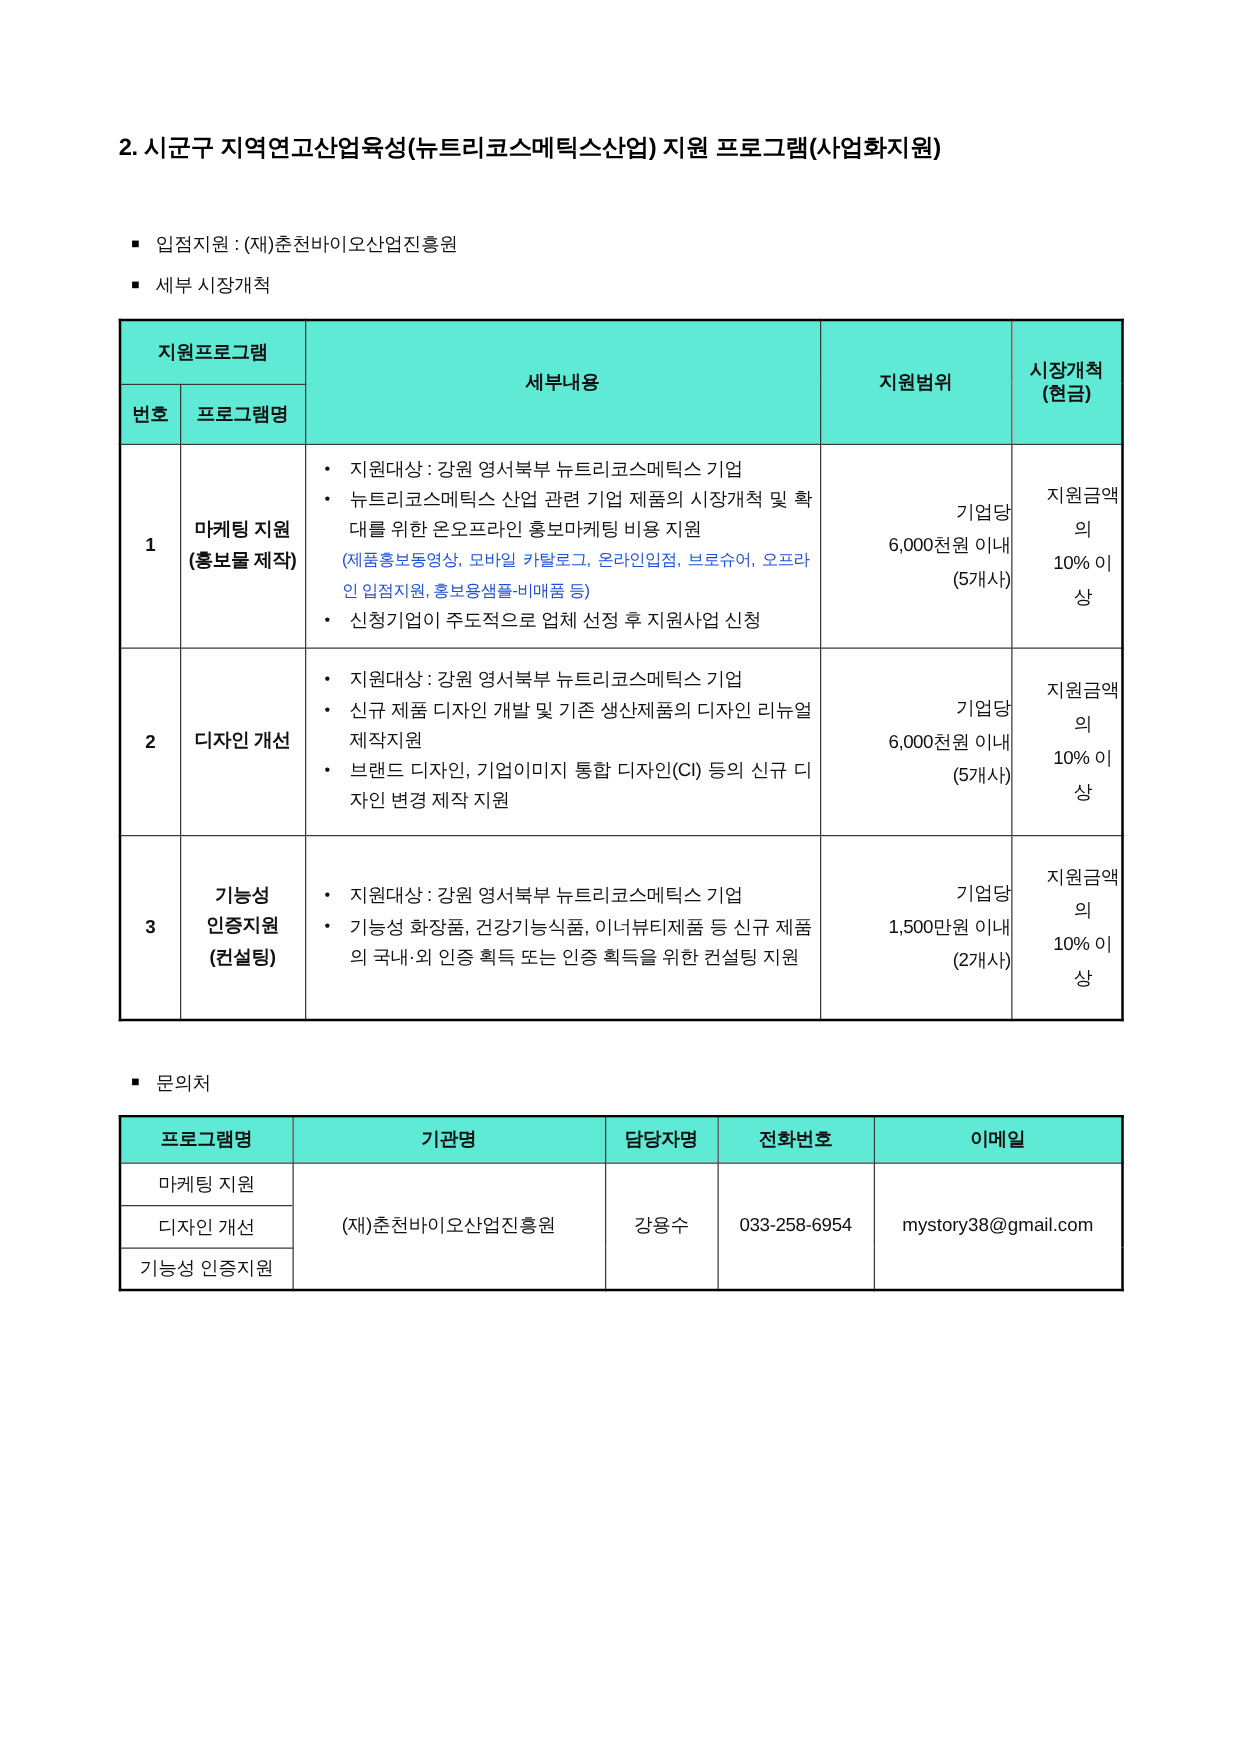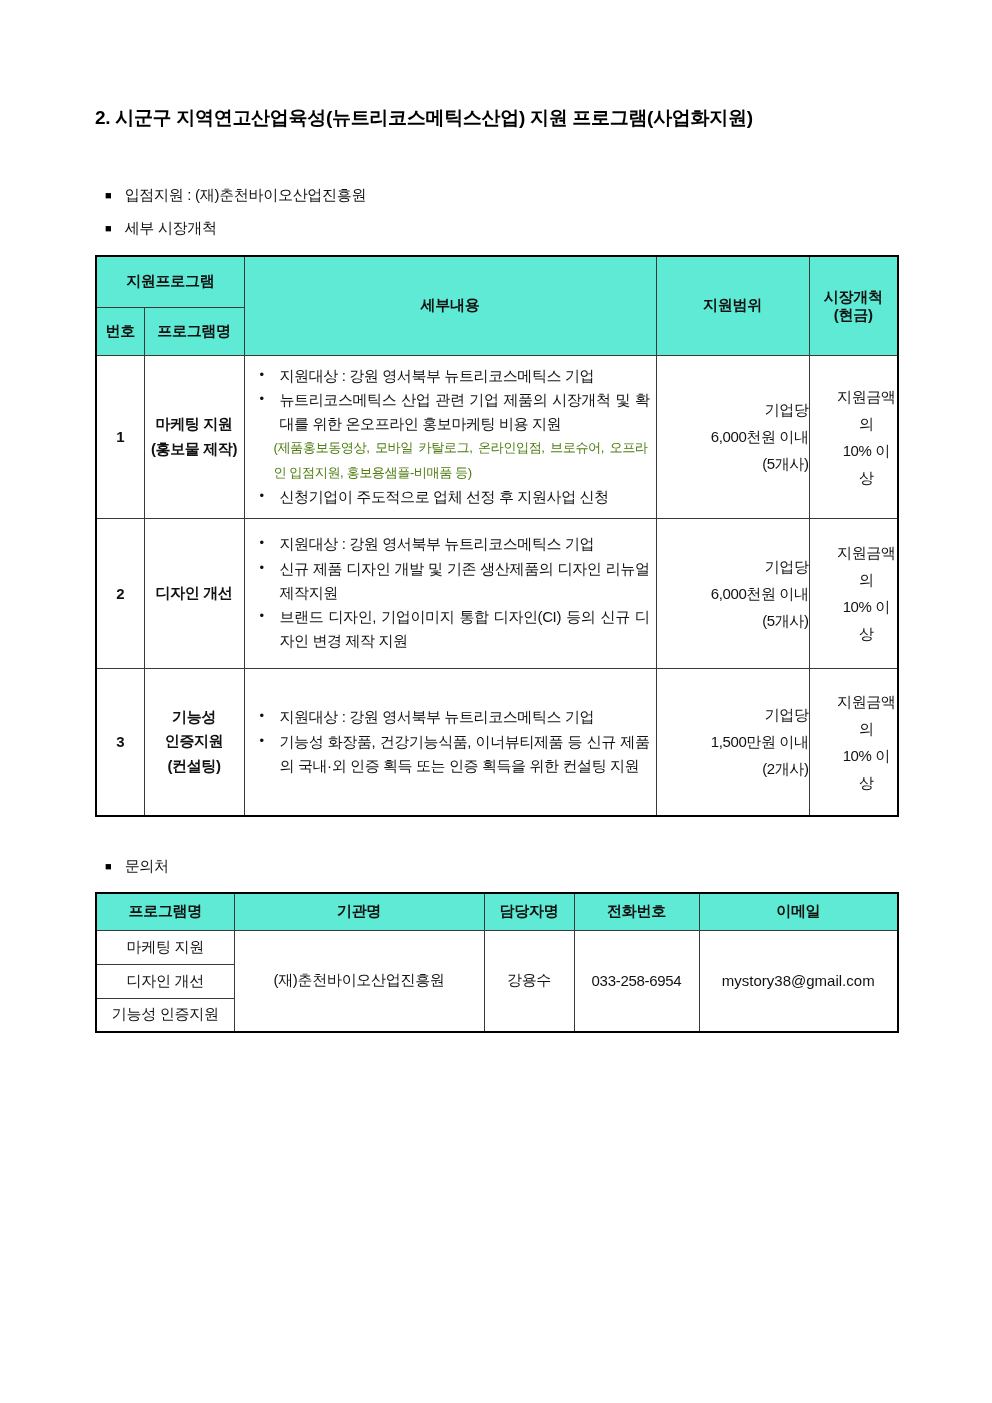--- a/index.html
+++ b/index.html
@@ -48,21 +48,21 @@
   td.no-cell { text-align: center; font-weight: bold; }
   td.pname-cell { text-align: center; font-weight: bold; line-height: 1.65; }
   td.details-cell { padding: 8px 6px 8px 0; }
   .b-line {
     position: relative; padding-left: 35px; text-align: justify;
     line-height: 1.62; color: #111;
   }
   .b-line .dot { position: absolute; left: 15px; top: 0; font-size: 13px; }
   .subnote {
     padding-left: 29px; padding-right: 2px; font-size: 13.2px;
-    letter-spacing: -0.5px; line-height: 1.85; text-align: justify; color: #4d7c0f;
+    letter-spacing: -0.5px; line-height: 1.85; text-align: justify; color: #1d4ed8;
   }
   td.scope-cell { text-align: right; line-height: 1.8; }
   td.burden-cell { text-align: center; line-height: 1.8; padding-left: 26px; }
   .burden-head-line { line-height: 1.2; }
 
   
   .contact-table { margin-top: 16px; }
   .contact-table tr.c-head { height: 37px; }
   .contact-table tr.c-row { height: 34px; }
   .contact-table td {

